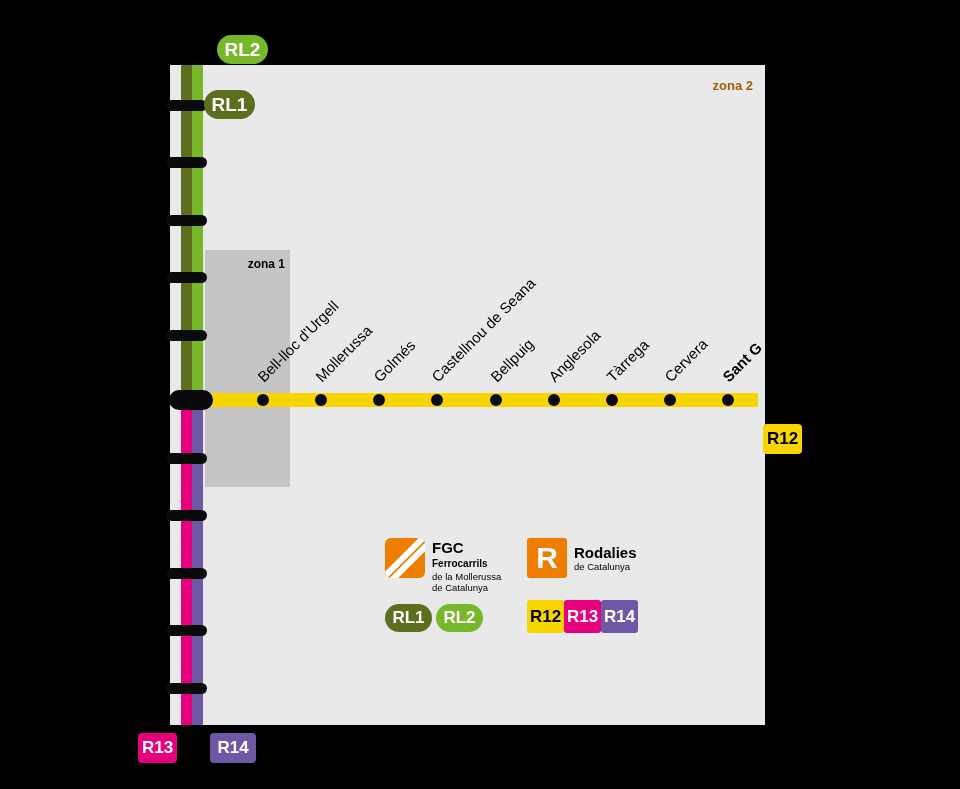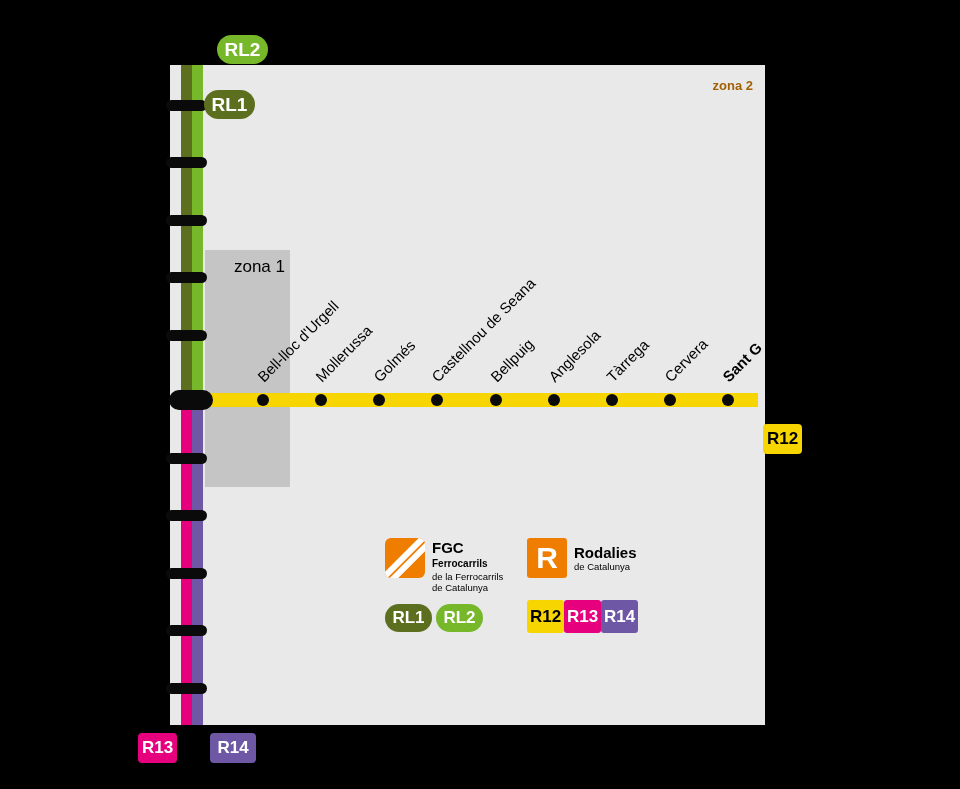--- a/index.html
+++ b/index.html
@@ -4,21 +4,21 @@
 <style>
   * { margin:0; padding:0; box-sizing:border-box; }
   html,body { background:#000; }
   body { font-family:"Liberation Sans", sans-serif; }
 
   .stage { position:relative; width:960px; height:789px; background:#000; overflow:hidden; }
 
   .map { position:absolute; left:170px; top:65px; width:595px; height:660px; background:var(--map_bg); }
 
   .zone1 { position:absolute; left:35px; top:185px; width:85px; height:237px; background:var(--zone_fill); }
-  .zone1-label { position:absolute; right:5px; top:7px; font-size:17px; font-weight:normal; color:#000; }
+  .zone1-label { position:absolute; right:5px; top:7px; font-size:12px; font-weight:bold; color:#000; }
   .zone2-label { position:absolute; right:12px; top:13px; font-size:13px; font-weight:bold; color:#a16207; }
 
   .vline { position:absolute; width:11px; }
   .vline.rl1 { left:11px; top:0; height:335px; background:var(--rl1); }
   .vline.rl2 { left:22px; top:0; height:335px; background:var(--rl2); }
   .vline.r13 { left:11px; top:335px; height:325px; background:var(--r13); }
   .vline.r14 { left:22px; top:335px; height:325px; background:var(--r14); }
 
   .hline { position:absolute; left:8px; top:328px; width:580px; height:14px; background:var(--r12); }
 
@@ -123,21 +123,21 @@
         <div class="station-label bold" style="left: 561px; top: 304px;">Sant G</div>
       </div>
 
     <div class="fgc-logo">
       <div class="stripe s1"></div>
       <div class="stripe s2"></div>
     </div>
     <div class="fgc-text">
       <div class="l1">FGC</div>
       <div class="l2">Ferrocarrils</div>
-      <div class="l3">de la Ferrocarrils</div>
+      <div class="l3">de la Mollerussa</div>
       <div class="l3">de Catalunya</div>
     </div>
     <div class="legend-pill" id="legend-rl1">RL1</div>
     <div class="legend-pill" id="legend-rl2">RL2</div>
 
     <div class="rod-logo">R</div>
     <div class="rod-text">
       <div class="l1">Rodalies</div>
       <div class="l2">de Catalunya</div>
     </div>

